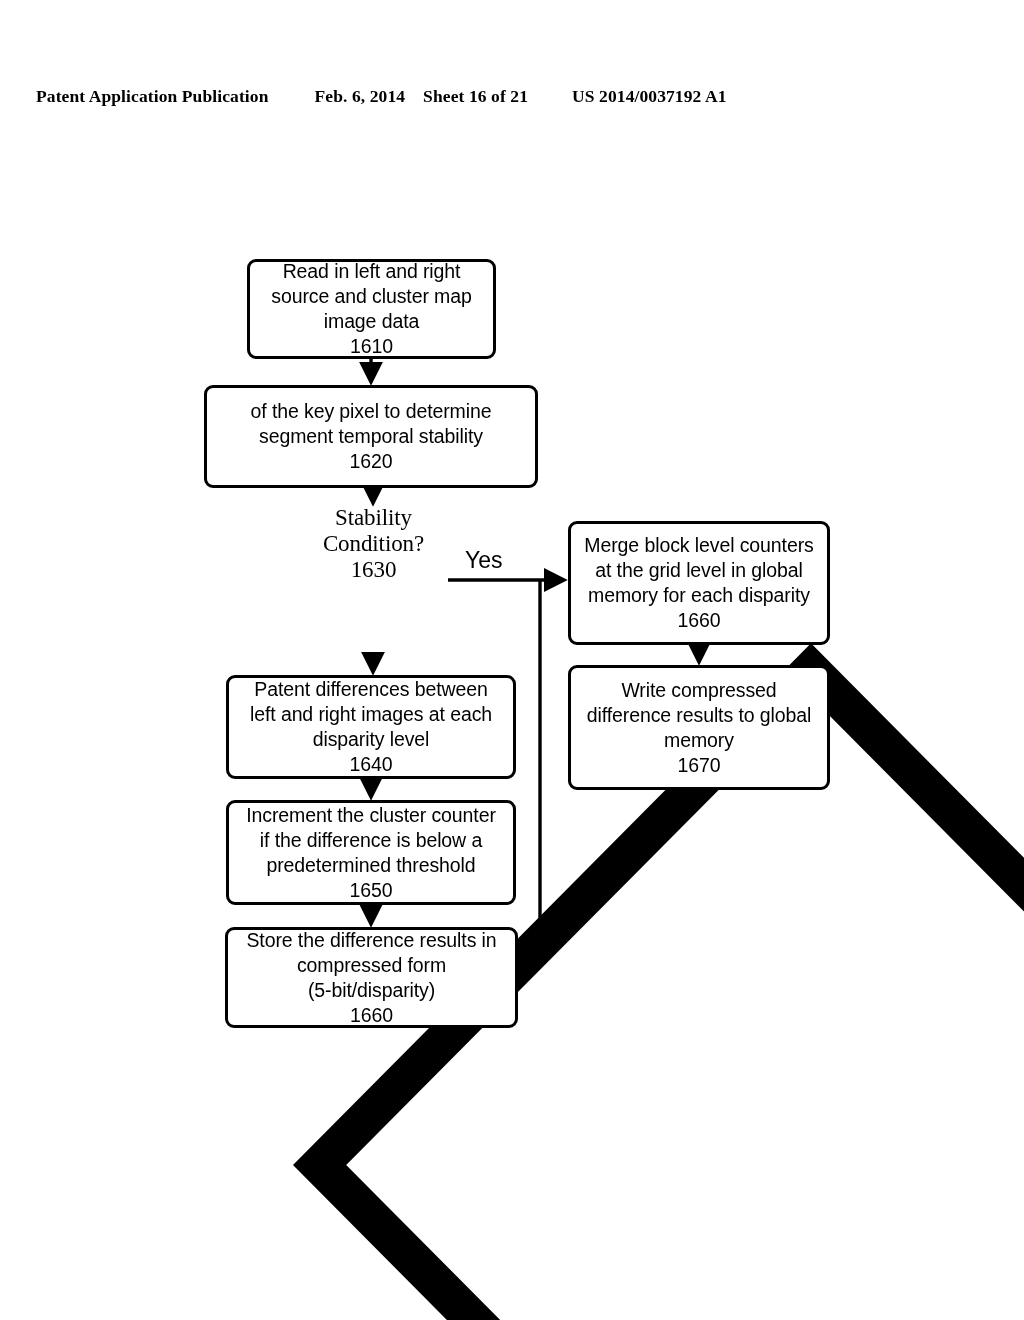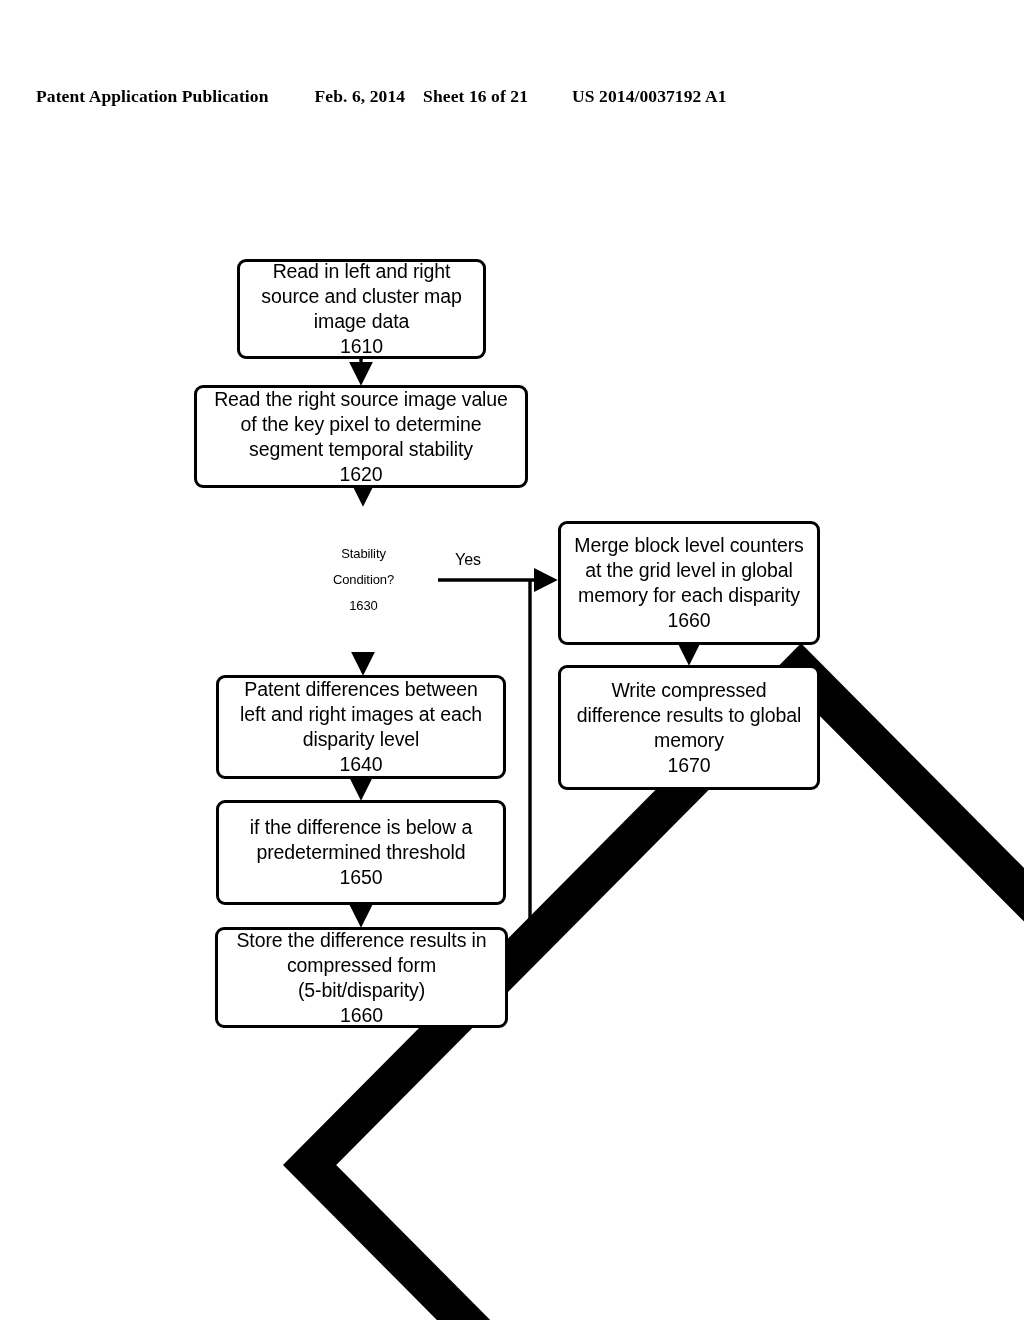--- a/index.html
+++ b/index.html
@@ -34,21 +34,21 @@
     padding-left: 36px;
   }
   .page-header .hdr-pub      { margin-right: 46px; }
   .page-header .hdr-date     { margin-right: 18px; }
   .page-header .hdr-sheet    { margin-right: 44px; }
   .page-header .hdr-patno    { }
 
   
   #flow-canvas {
     position: absolute;
-    left: 8px;
+    left: 18px;
     top: 0;
     width: 931px;
     height: 1320px;
     border-radius: 11px;
   }
   #flow-canvas svg {
     display: block;
     width: 1024px;
     height: 1320px;
   }
@@ -86,31 +86,31 @@
   }
   .diamond-label {
     position: absolute;
     left: 0;
     top: 0;
     width: 100%;
     height: 100%;
     display: flex;
     flex-direction: column;
     align-items: center;
-    justify-content: center;
     text-align: center;
-    font-size: 13px;
+    font-size: 23px;
     line-height: 26px;
     letter-spacing: -0.1px;
+    font-family: Liberation Serif, serif;
   }
 
   
   .edge-label {
     position: absolute;
-    font-size: 16px;
+    font-size: 23px;
     line-height: 22px;
     z-index: 3;
     background: transparent;
   }
 
   
   .figure-caption {
     position: absolute;
     left: 0;
     top: 1055px;
@@ -157,21 +157,20 @@
   </svg>
 
   <div class="node" style="left:229px; top:259px; width:249px; height:100px;">
     <span class="node-text">Read in left and right</span>
     <span class="node-text">source and cluster map</span>
     <span class="node-text">image data</span>
     <span class="node-ref">1610</span>
   </div>
 
   <div class="node" style="left:186px; top:385px; width:334px; height:103px;">
-    <span class="node-text">Read the right source image value</span>
     <span class="node-text">of the key pixel to determine</span>
     <span class="node-text">segment temporal stability</span>
     <span class="node-ref">1620</span>
   </div>
 
   <div class="diamond-wrap" style="left:281px; top:505px; width:149px; height:150px;">
     <svg width="149" height="150" viewBox="0 0 149 150">
       <polygon points="74.5,3 146,75 74.5,147 3,75" fill="#ffffff" stroke="#000000" stroke-width="5.5" stroke-linejoin="miter"></polygon>
     </svg>
     <div class="diamond-label">
@@ -198,20 +197,21 @@
   </div>
 
   <div class="node" style="left:208px; top:675px; width:290px; height:104px;">
     <span class="node-text">Patent differences between</span>
     <span class="node-text">left and right images at each</span>
     <span class="node-text">disparity level</span>
     <span class="node-ref">1640</span>
   </div>
 
   <div class="node" style="left:208px; top:800px; width:290px; height:105px;">
+    <span class="node-text">Increment the cluster counter</span>
     <span class="node-text">if the difference is below a</span>
     <span class="node-text">predetermined threshold</span>
     <span class="node-ref">1650</span>
   </div>
 
   <div class="node" style="left:207px; top:927px; width:293px; height:101px;">
     <span class="node-text">Store the difference results in</span>
     <span class="node-text">compressed form</span>
     <span class="node-text">(5-bit/disparity)</span>
     <span class="node-ref">1660</span>

